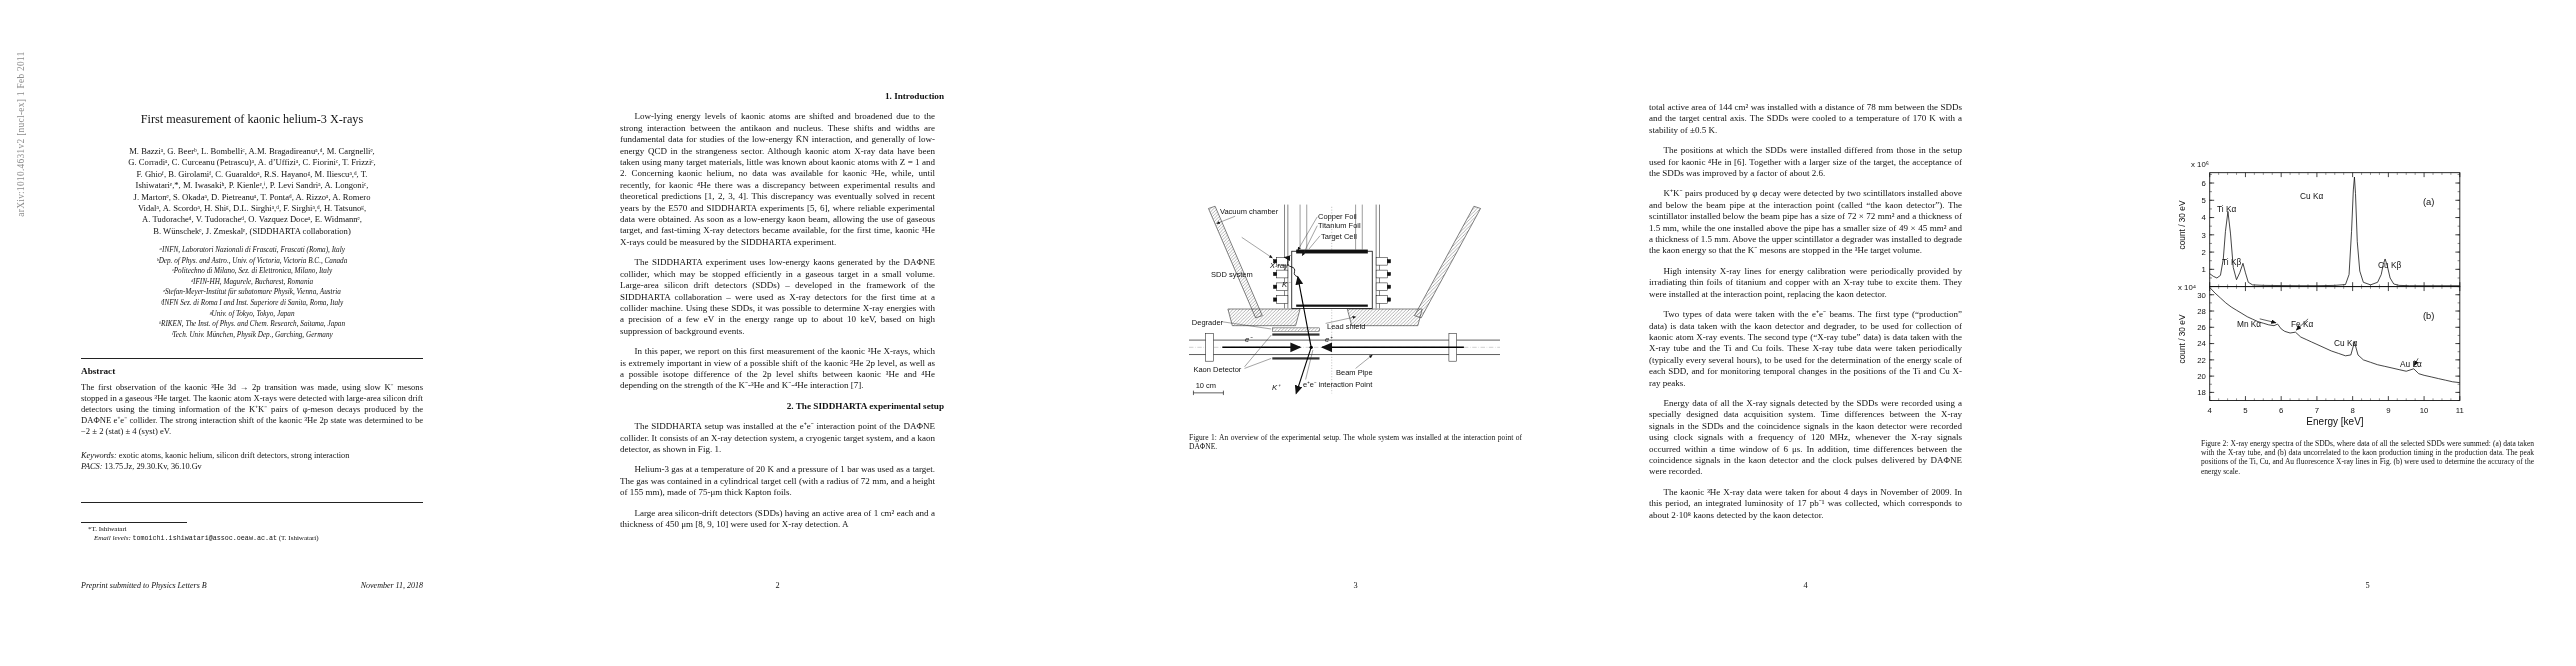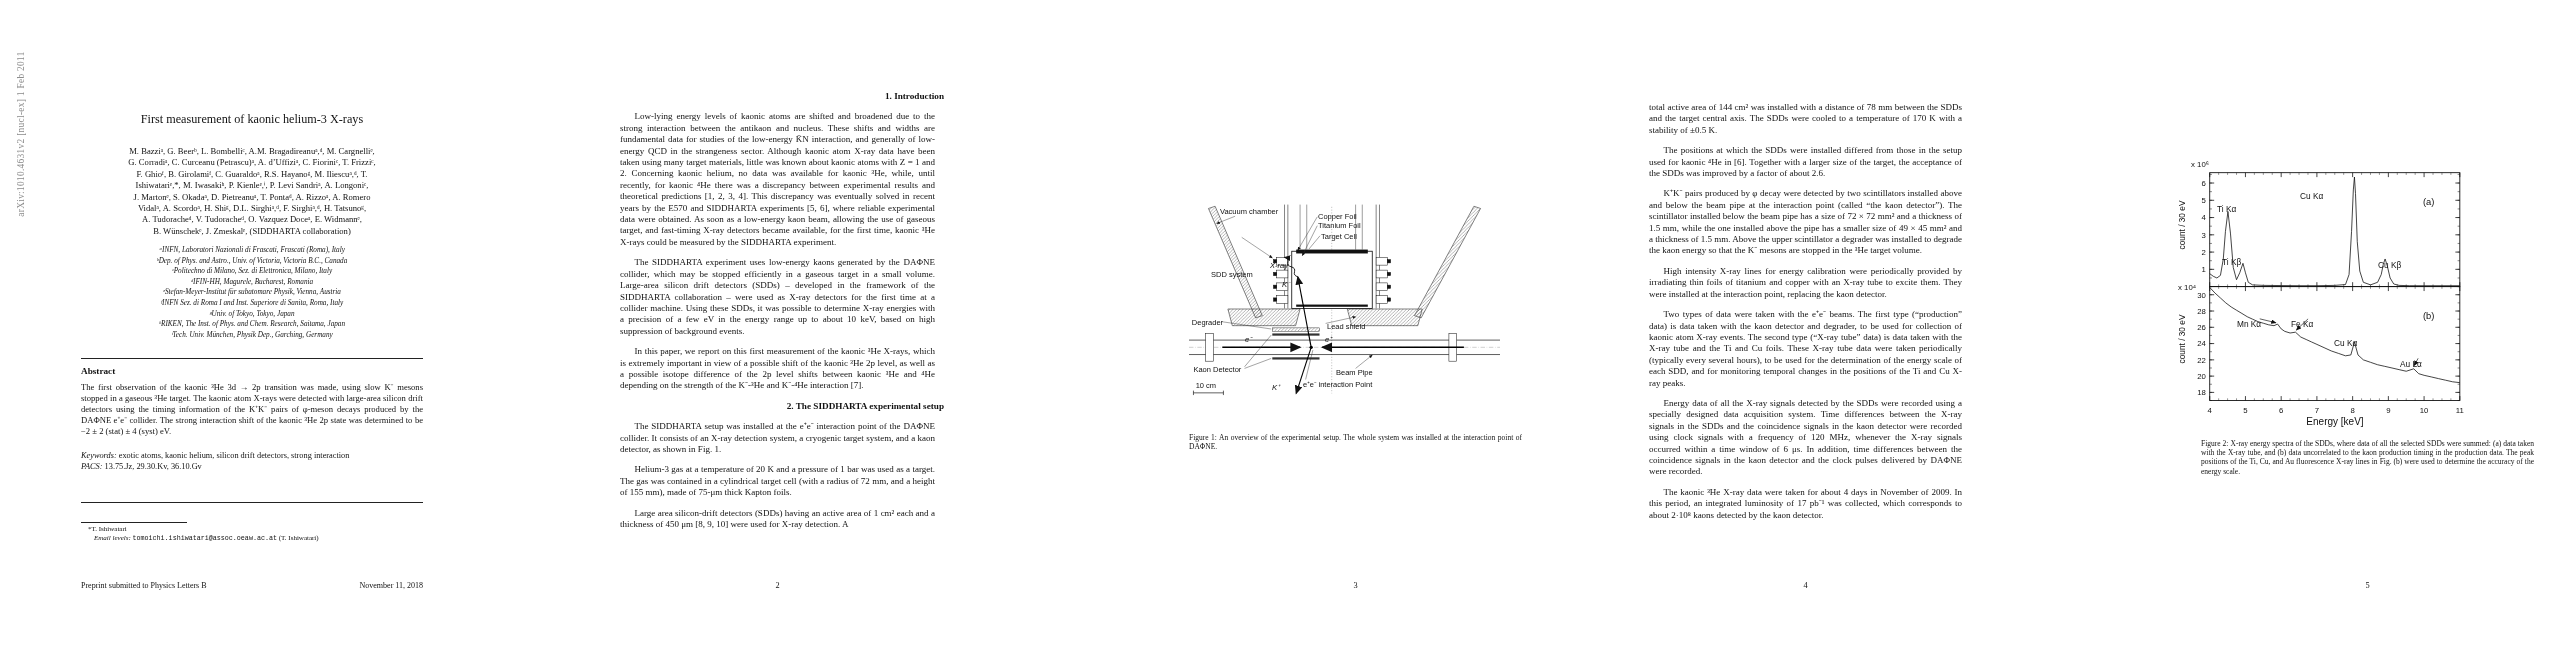--- a/index.html
+++ b/index.html
@@ -18,21 +18,21 @@
   #p1-rule-top{top:358px;}
   #p1-abstract-h{top:366px;font-weight:bold;font-size:9.2px;}
   #p1-abstract{top:382px;font-size:8.6px;line-height:11px;text-align:justify;}
   #p1-keywords{top:451px;font-size:8.3px;line-height:10.6px;text-align:left;}
   .ital{font-style:italic;}
   #p1-rule-bottom{top:502px;}
   #p1-fnrule{left:81px;width:106px;top:522px;border-top:0.6px solid #222;height:0;}
   #p1-fn1{left:88px;top:525px;font-size:7px;}
   #p1-fn2{left:94px;top:534px;font-size:7px;}
   .mono{font-family:"Liberation Mono", monospace;font-size:6.7px;}
-  #p1-footer{top:581px;display:flex;justify-content:space-between;font-size:8px;}
+  #p1-footer{top:581px;display:flex;justify-content:space-between;font-style:italic;font-size:8px;}
   
   .flowcol{width:333px;font-size:9px;line-height:11.4px;text-align:justify;}
   .flowcol h3{font-size:9.2px;margin:7.8px 0 7.8px 0;text-align:right;}
   .flowcol h3:first-child{margin-top:0;}
   .flowcol p{margin:9px;text-indent:14.5px;}
   .flowcol p.noindent{text-indent:0;}
   #page2-col{left:611px;top:91px;}
   #page4-col{left:1640px;top:93px;width:331px;}
   .pagenum{font-size:8.3px;text-align:center;}
   

